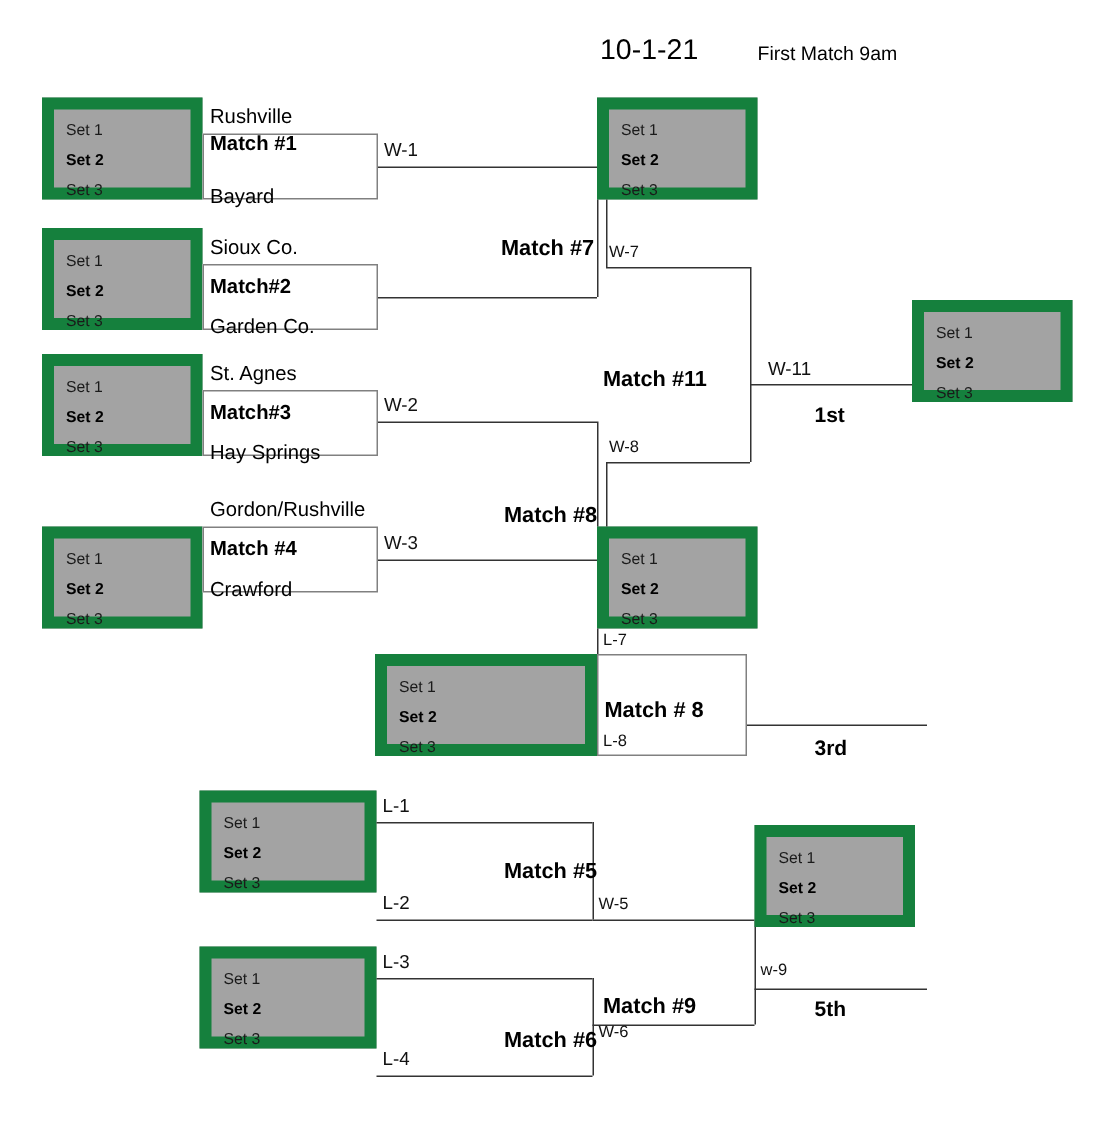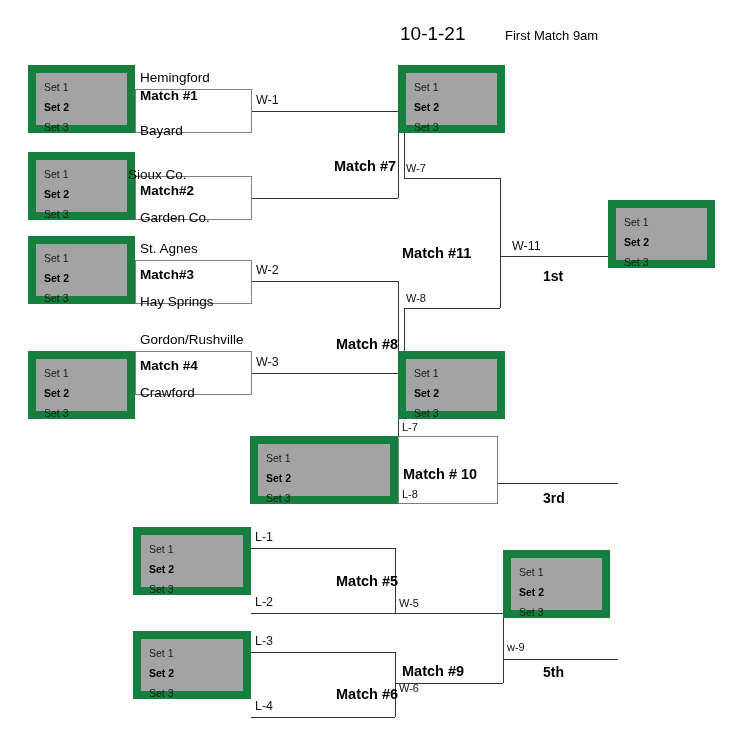--- a/index.html
+++ b/index.html
@@ -138,26 +138,26 @@
     <div class="srow">Set 3</div>
   </div>
 
   <div class="setbox" style="left:28px; top:351px; width:107px; height:68px;">
     <div class="srow">Set 1</div>
     <div class="srow bold">Set 2</div>
     <div class="srow">Set 3</div>
   </div>
 
   <div class="matchbox" style="left:135px; top:89px; width:117px; height:44px;"></div>
-  <div class="team" style="left:140px; top:70px;">Hemingford</div>
+  <div class="team" style="left:140px; top:70px;">Rushville</div>
   <div class="matchlabel" style="left:140px; top:88px;">Match #1</div>
   <div class="team" style="left:140px; top:123px;">Bayard</div>
 
   <div class="matchbox" style="left:135px; top:176px; width:117px; height:44px;"></div>
-  <div class="team" style="left:128px; top:157px;margin-top:10px;">Sioux Co.</div>
+  <div class="team" style="left:140px; top:157px;">Sioux Co.</div>
   <div class="matchlabel" style="left:140px; top:183px;">Match#2</div>
   <div class="team" style="left:140px; top:210px;">Garden Co.</div>
 
   <div class="matchbox" style="left:135px; top:260px; width:117px; height:44px;"></div>
   <div class="team" style="left:140px; top:241px;">St. Agnes</div>
   <div class="matchlabel" style="left:140px; top:267px;">Match#3</div>
   <div class="team" style="left:140px; top:294px;">Hay Springs</div>
 
   <div class="matchbox" style="left:135px; top:351px; width:117px; height:44px;"></div>
   <div class="team" style="left:140px; top:332px;">Gordon/Rushville</div>
@@ -215,21 +215,21 @@
 
   <div class="vline dark" style="left:398px; top:419px; height:17px;"></div>
   <div class="feed sm" style="left:402px; top:421px;">L-7</div>
 
   <div class="setbox" style="left:250px; top:436px; width:148px; height:68px;">
     <div class="srow">Set 1</div>
     <div class="srow bold">Set 2</div>
     <div class="srow">Set 3</div>
   </div>
   <div class="matchbox" style="left:398px; top:436px; width:100px; height:68px;"></div>
-  <div class="matchlabel big" style="left:403px; top:466px;">Match # 10</div>
+  <div class="matchlabel big" style="left:403px; top:466px;">Match # 8</div>
   <div class="feed sm" style="left:402px; top:488px;">L-8</div>
 
   <div class="hline dark" style="left:498px; top:483px; width:120px;"></div>
   <div class="place" style="left:543px; top:490px;">3rd</div>
 
   <div class="setbox" style="left:133px; top:527px; width:118px; height:68px;">
     <div class="srow">Set 1</div>
     <div class="srow bold">Set 2</div>
     <div class="srow">Set 3</div>
   </div>

